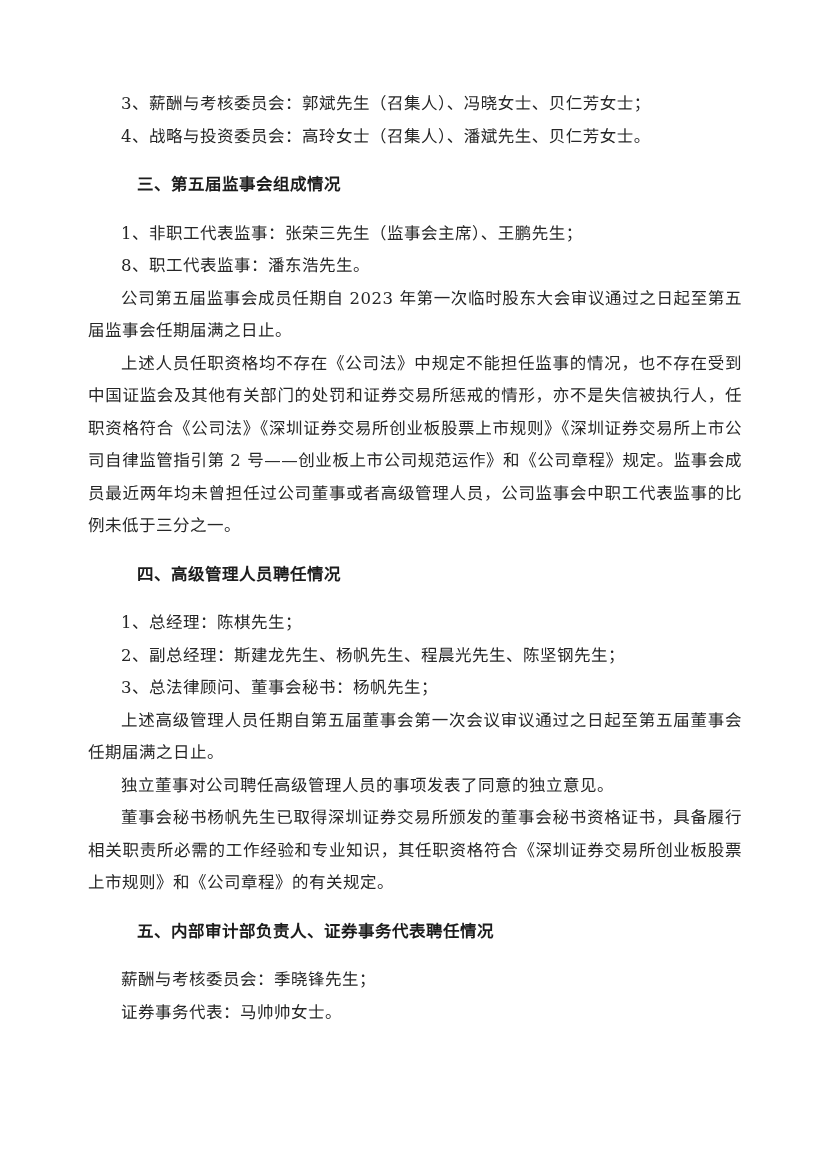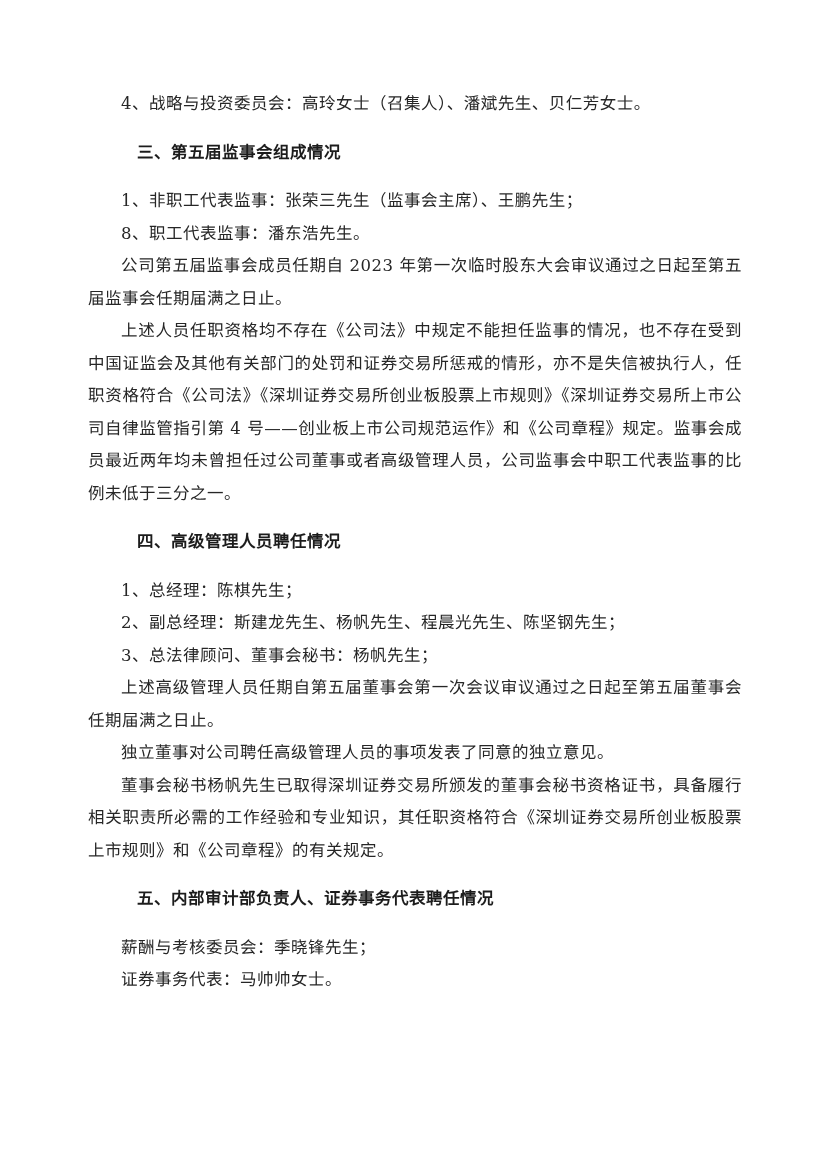--- a/index.html
+++ b/index.html
@@ -42,27 +42,28 @@
     letter-spacing: 0.5px;
     color: #1c1c1c;
   }
 </style>
 </head>
 <body>
 
 <div class="page">
   <div class="content">
 
+    <p class="para">3、薪酬与考核委员会：郭斌先生（召集人）、冯晓女士、贝仁芳女士；</p>
     <p class="para">4、战略与投资委员会：高玲女士（召集人）、潘斌先生、贝仁芳女士。</p>
 
     <h2 class="heading">三、第五届监事会组成情况</h2>
     <p class="para">1、非职工代表监事：张荣三先生（监事会主席）、王鹏先生；</p>
     <p class="para">8、职工代表监事：潘东浩先生。</p>
     <p class="para">公司第五届监事会成员任期自 2023 年第一次临时股东大会审议通过之日起至第五届监事会任期届满之日止。</p>
-    <p class="para">上述人员任职资格均不存在《公司法》中规定不能担任监事的情况，也不存在受到中国证监会及其他有关部门的处罚和证券交易所惩戒的情形，亦不是失信被执行人，任职资格符合《公司法》《深圳证券交易所创业板股票上市规则》《深圳证券交易所上市公司自律监管指引第 4 号——创业板上市公司规范运作》和《公司章程》规定。监事会成员最近两年均未曾担任过公司董事或者高级管理人员，公司监事会中职工代表监事的比例未低于三分之一。</p>
+    <p class="para">上述人员任职资格均不存在《公司法》中规定不能担任监事的情况，也不存在受到中国证监会及其他有关部门的处罚和证券交易所惩戒的情形，亦不是失信被执行人，任职资格符合《公司法》《深圳证券交易所创业板股票上市规则》《深圳证券交易所上市公司自律监管指引第 2 号——创业板上市公司规范运作》和《公司章程》规定。监事会成员最近两年均未曾担任过公司董事或者高级管理人员，公司监事会中职工代表监事的比例未低于三分之一。</p>
 
     <h2 class="heading">四、高级管理人员聘任情况</h2>
     <p class="para">1、总经理：陈棋先生；</p>
     <p class="para">2、副总经理：斯建龙先生、杨帆先生、程晨光先生、陈坚钢先生；</p>
     <p class="para">3、总法律顾问、董事会秘书：杨帆先生；</p>
     <p class="para">上述高级管理人员任期自第五届董事会第一次会议审议通过之日起至第五届董事会任期届满之日止。</p>
     <p class="para">独立董事对公司聘任高级管理人员的事项发表了同意的独立意见。</p>
     <p class="para">董事会秘书杨帆先生已取得深圳证券交易所颁发的董事会秘书资格证书，具备履行相关职责所必需的工作经验和专业知识，其任职资格符合《深圳证券交易所创业板股票上市规则》和《公司章程》的有关规定。</p>
 
     <h2 class="heading">五、内部审计部负责人、证券事务代表聘任情况</h2>

